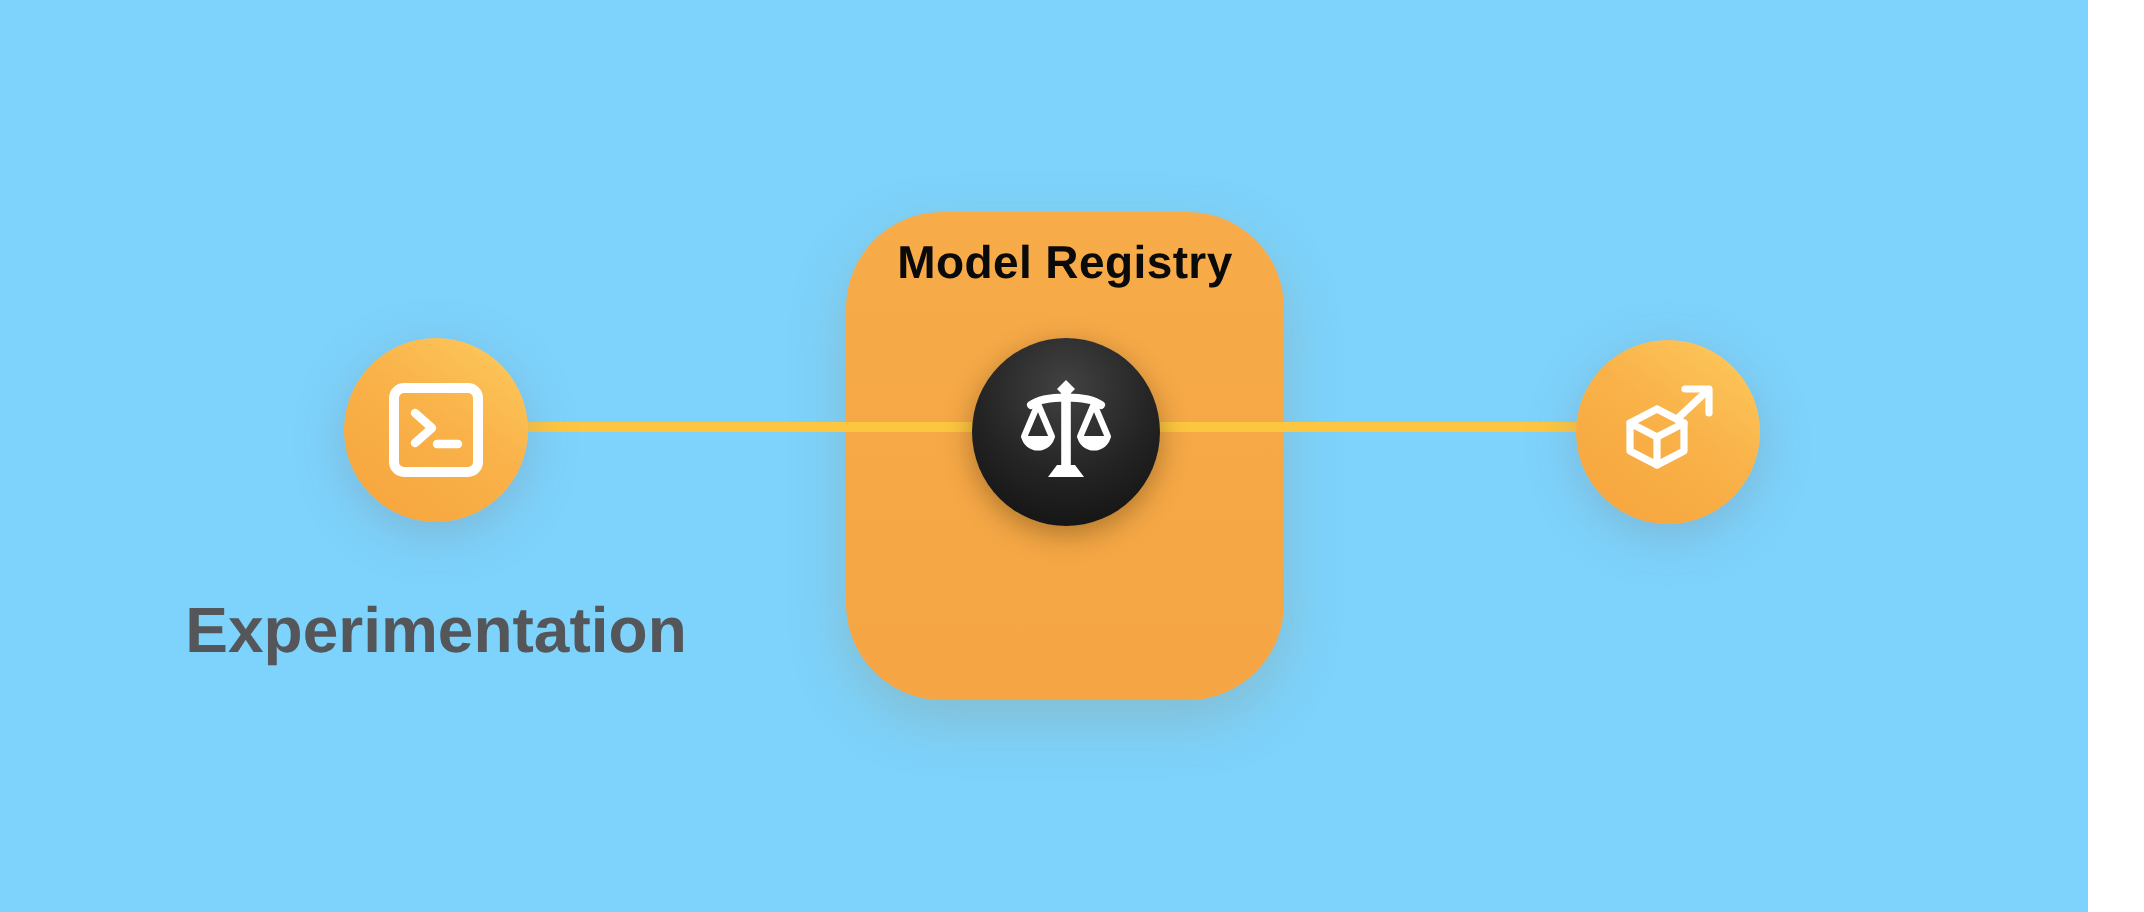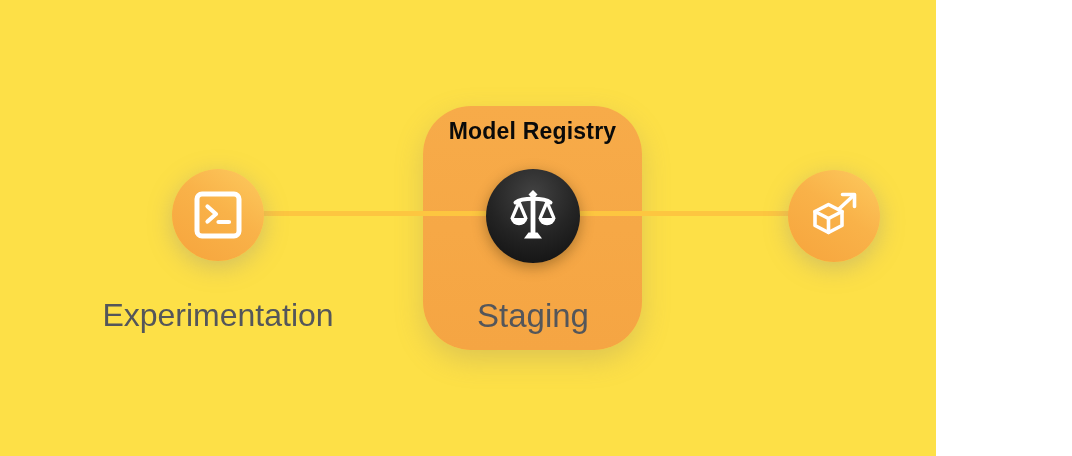--- a/index.html
+++ b/index.html
@@ -1,20 +1,20 @@
 <!DOCTYPE html>
 <html><head>
 <meta charset="utf-8">
 <style>
   html, body { margin: 0; padding: 0; background: #ffffff; }
   .canvas {
     position: relative;
-    width: 936px;
+    width: 1044px;
     height: 456px;
-    background: #fde047;
+    background: #7dd3fc;
     overflow: hidden;
     font-family: "Liberation Sans", sans-serif;
   }
   
   .connector {
     position: absolute;
     left: 218px;
     top: 211px;
     width: 618px;
     height: 5px;
@@ -75,21 +75,21 @@
     justify-content: center;
     z-index: 4;
   }
   
   .stage-label {
     position: absolute;
     top: 297px;
     width: 320px;
     text-align: center;
     font-size: 32px;
-    font-weight: 400;
+    font-weight: 700;
     color: #54565A;
     z-index: 3;
   }
   .stage-label.experimentation { left: 58px; }
   .stage-label.staging        { left: 373px; font-size: 33px; }
   .stage-label.production     { left: 674px; }
   .icon-svg { display: block; }
 </style>
 </head>
 <body>
@@ -134,15 +134,14 @@
           <path d="M7 21.5 V35.5 L20.5 42.5 L34 35.5 V21.5"></path>
           <path d="M20.5 28.5 V42.5"></path>
           <path d="M30.5 19.5 L46 5"></path>
           <path d="M34.5 4.5 H46.5 V16.5"></path>
         </g>
       </svg>
     </span>
   </div>
 
   <div class="stage-label experimentation">Experimentation</div>
-  <div class="stage-label staging">Staging</div>
 
 </div>
 
 </body></html>

